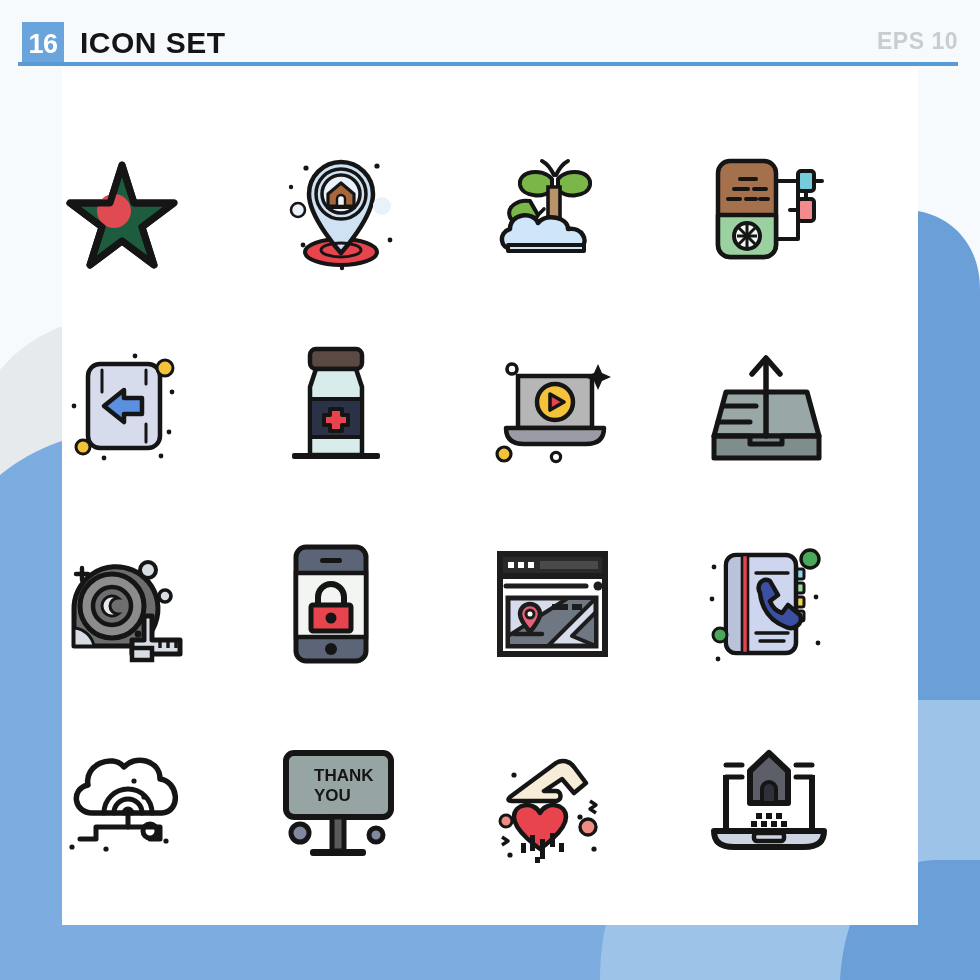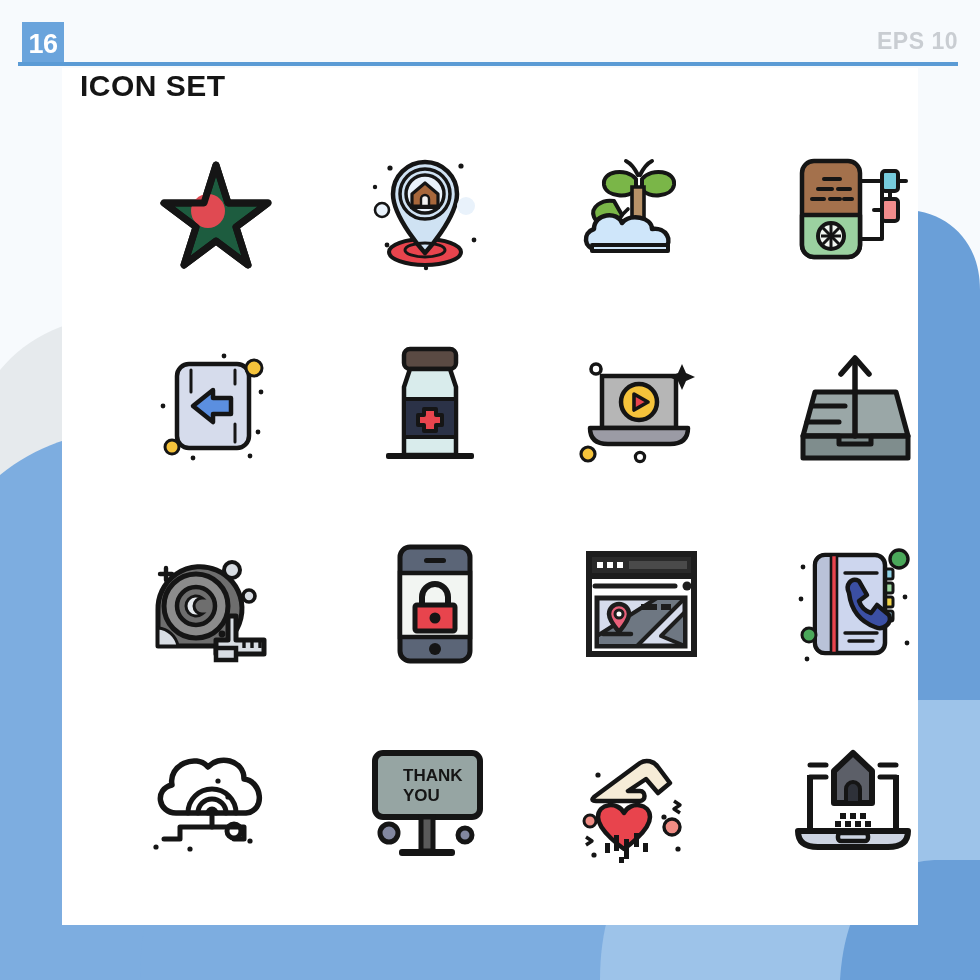--- a/index.html
+++ b/index.html
@@ -19,21 +19,20 @@
   .hbadge{
     position:absolute;left:0;top:0;width:42px;height:44px;
     background:#6aa4dc;color:#ffffff;
     font-weight:bold;font-size:27px;line-height:44px;text-align:center;
     letter-spacing:-0.5px;
   }
   .htitle{
     position:absolute;left:58px;top:4px;
     font-size:30px;font-weight:bold;color:#151515;
     letter-spacing:0.5px;
-    margin-top:43px;
   }
   .heps{
     position:absolute;right:0;top:6px;
     font-size:23px;font-weight:bold;color:#c9cdd2;
     letter-spacing:0.5px;
   }
   .hrule{
     position:absolute;left:18px;top:62px;width:940px;height:4px;
     background:#5b9bd5;
   }
@@ -45,21 +44,21 @@
   }
 
   
   .grid{
     position:absolute;left:62px;top:110px;width:856px;height:790px;
     display:grid;
     grid-template-columns:repeat(4,1fr);
     grid-template-rows:repeat(4,1fr);
   }
   .cell{
-    display:flex;align-items:center;justify-content:flex-end;
+    display:flex;align-items:center;justify-content:flex-start;
   }
   .cell svg{display:block;}
 </style>
 </head>
 <body>
 
 <svg id="bg" viewBox="0 0 980 980">
   <rect x="0" y="0" width="980" height="980" fill="#f7fafd"></rect>
   <path d="M0 370 C 40 320 120 300 185 330 L185 980 L0 980 Z" fill="#e6eaed"></path>
   <path d="M0 475 C 55 430 130 420 190 445 L190 980 L0 980 Z" fill="#7dade0"></path>

